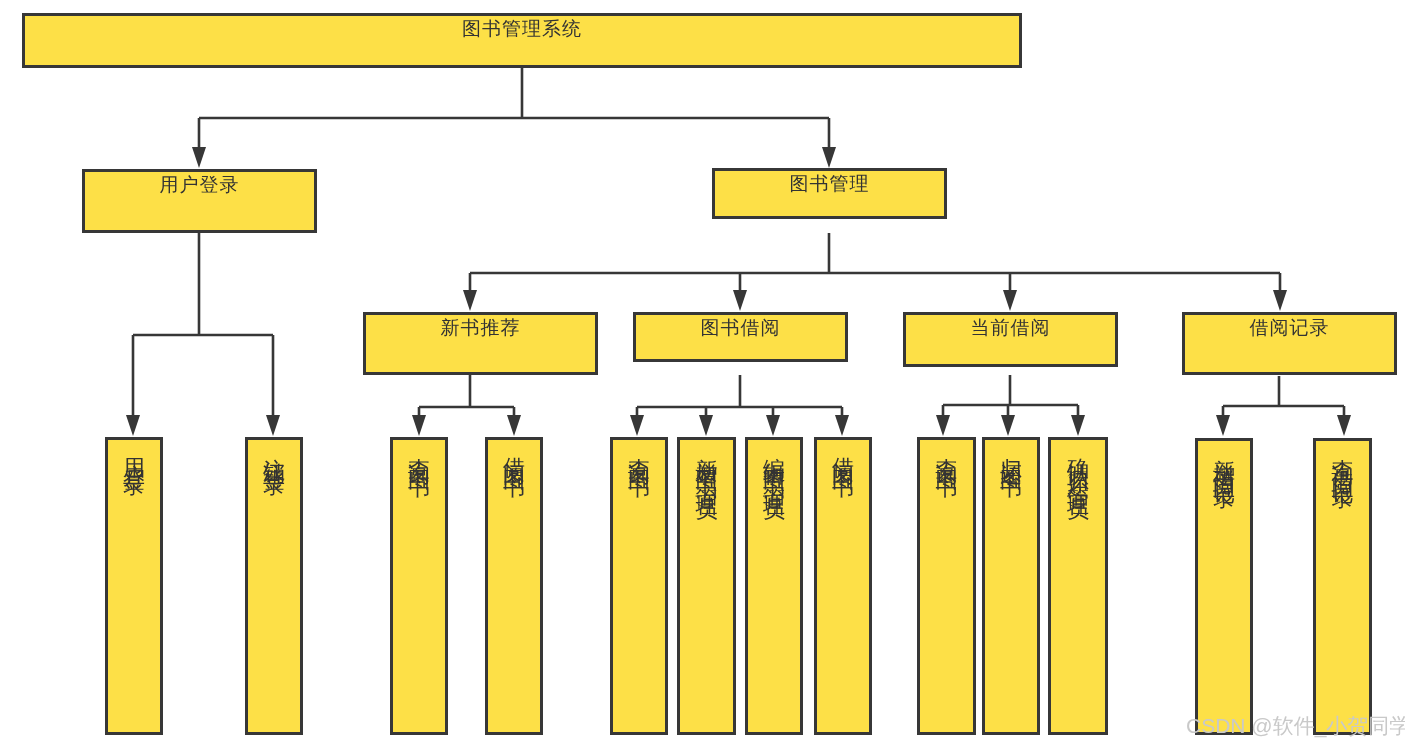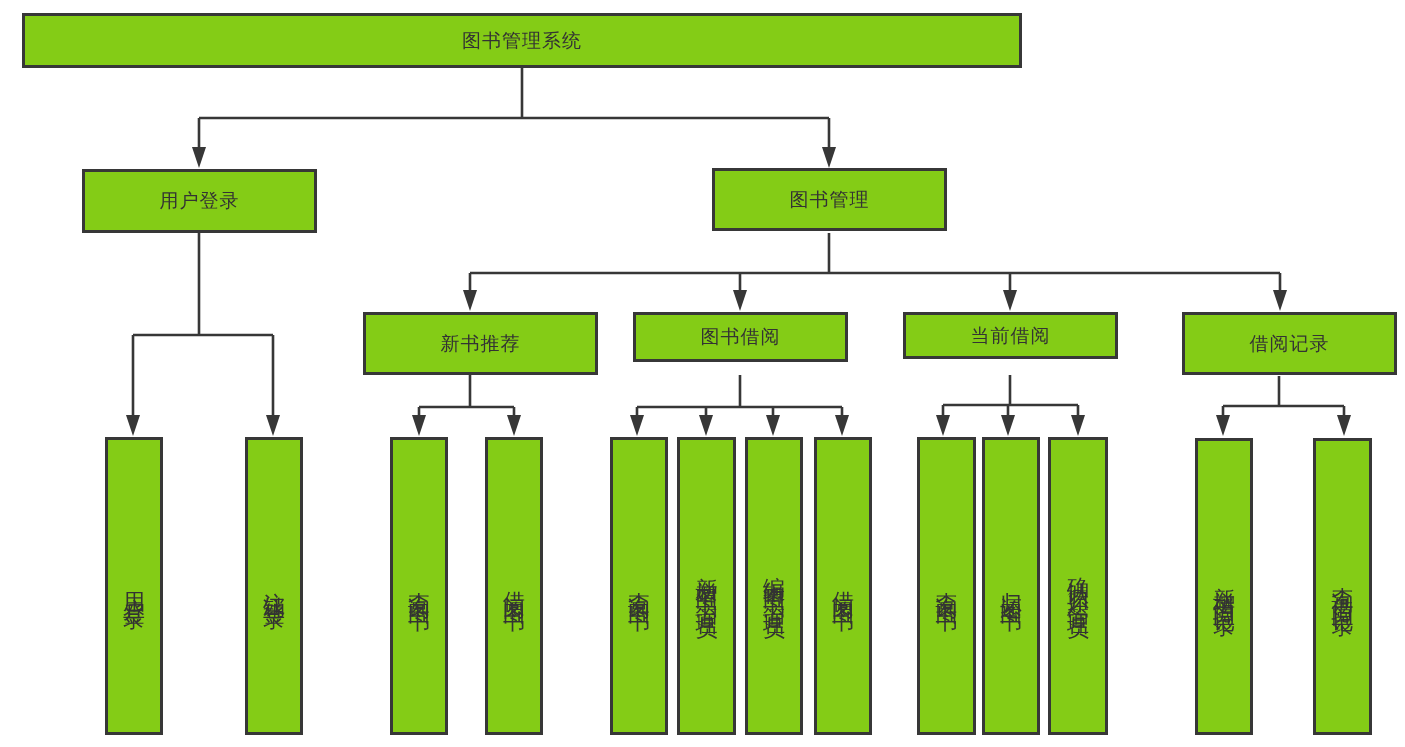--- a/index.html
+++ b/index.html
@@ -14,22 +14,22 @@
     width:1405px;height:747px;
     background:var(--bg);
     font-family:"Liberation Sans", sans-serif;
     overflow:hidden;
   }
   .connectors{position:absolute;left:0;top:0;}
   .node{
     position:absolute;
     box-sizing:border-box;
     border:3px solid var(--line);
-    background:#84cc16;
-    display:flex;align-items:center;justify-content:center;
+    background:#fde047;
+    display:flex;justify-content:center;
     color:var(--text);
   }
   .hbox .lbl{
     font-size:19px;
     letter-spacing:1px;
     white-space:nowrap;
   }
   .vbox .lbl{
     writing-mode:vertical-lr;
     font-size:22px;
@@ -92,31 +92,31 @@
     </g>
   </svg>
 
   <div class="node hbox" style="left:22px;top:13px;width:1000px;height:55px;">
     <span class="lbl">图书管理系统</span>
   </div>
 
   <div class="node hbox" style="left:82px;top:169px;width:235px;height:64px;">
     <span class="lbl">用户登录</span>
   </div>
-  <div class="node hbox" style="left:712px;top:168px;width:235px;height:63px;">
+  <div class="node hbox" style="left:712px;top:168px;width:235px;height:51px;">
     <span class="lbl">图书管理</span>
   </div>
 
   <div class="node hbox" style="left:363px;top:312px;width:235px;height:63px;">
     <span class="lbl">新书推荐</span>
   </div>
   <div class="node hbox" style="left:633px;top:312px;width:215px;height:50px;">
     <span class="lbl">图书借阅</span>
   </div>
-  <div class="node hbox" style="left:903px;top:312px;width:215px;height:47px;">
+  <div class="node hbox" style="left:903px;top:312px;width:215px;height:55px;">
     <span class="lbl">当前借阅</span>
   </div>
   <div class="node hbox" style="left:1173px;top:312px;width:215px;height:63px;margin-left:9px;">
     <span class="lbl">借阅记录</span>
   </div>
 
   <div class="node vbox" style="left:105px;top:437px;width:58px;height:298px;">
     <span class="lbl">用户登录</span>
   </div>
   <div class="node vbox" style="left:245px;top:437px;width:58px;height:298px;">
@@ -153,14 +153,15 @@
     <span class="lbl">确认归还（管理员）</span>
   </div>
 
   <div class="node vbox" style="left:1195px;top:438px;width:58px;height:297px;">
     <span class="lbl">新增借阅记录</span>
   </div>
   <div class="node vbox" style="left:1313px;top:438px;width:59px;height:297px;">
     <span class="lbl">查询借阅记录</span>
   </div>
 
+  <div class="watermark">CSDN @软件_小贺同学</div>
 
 </div>
 
 </body></html>

